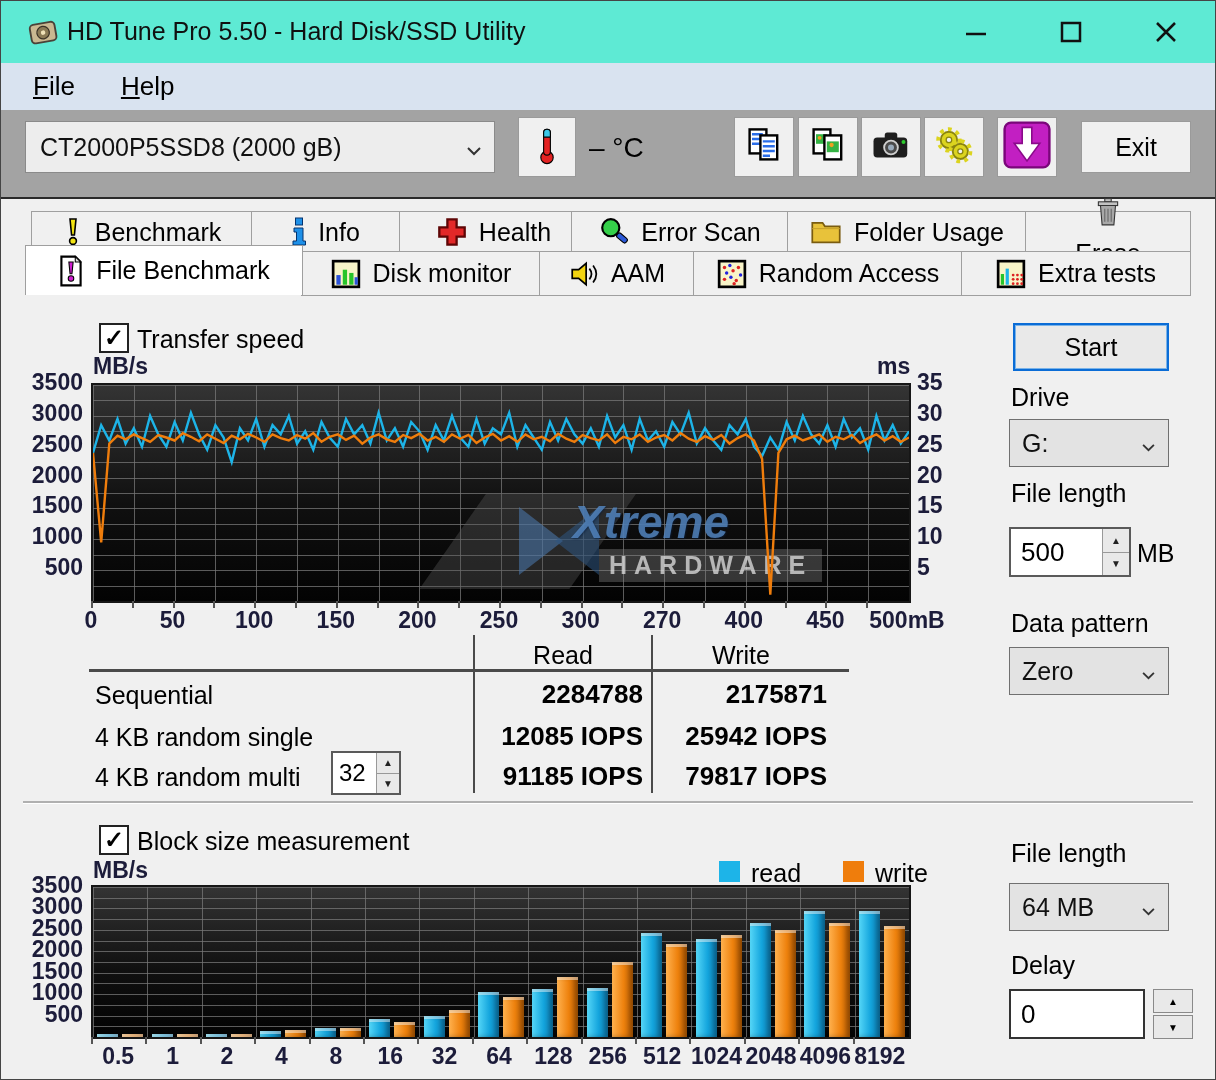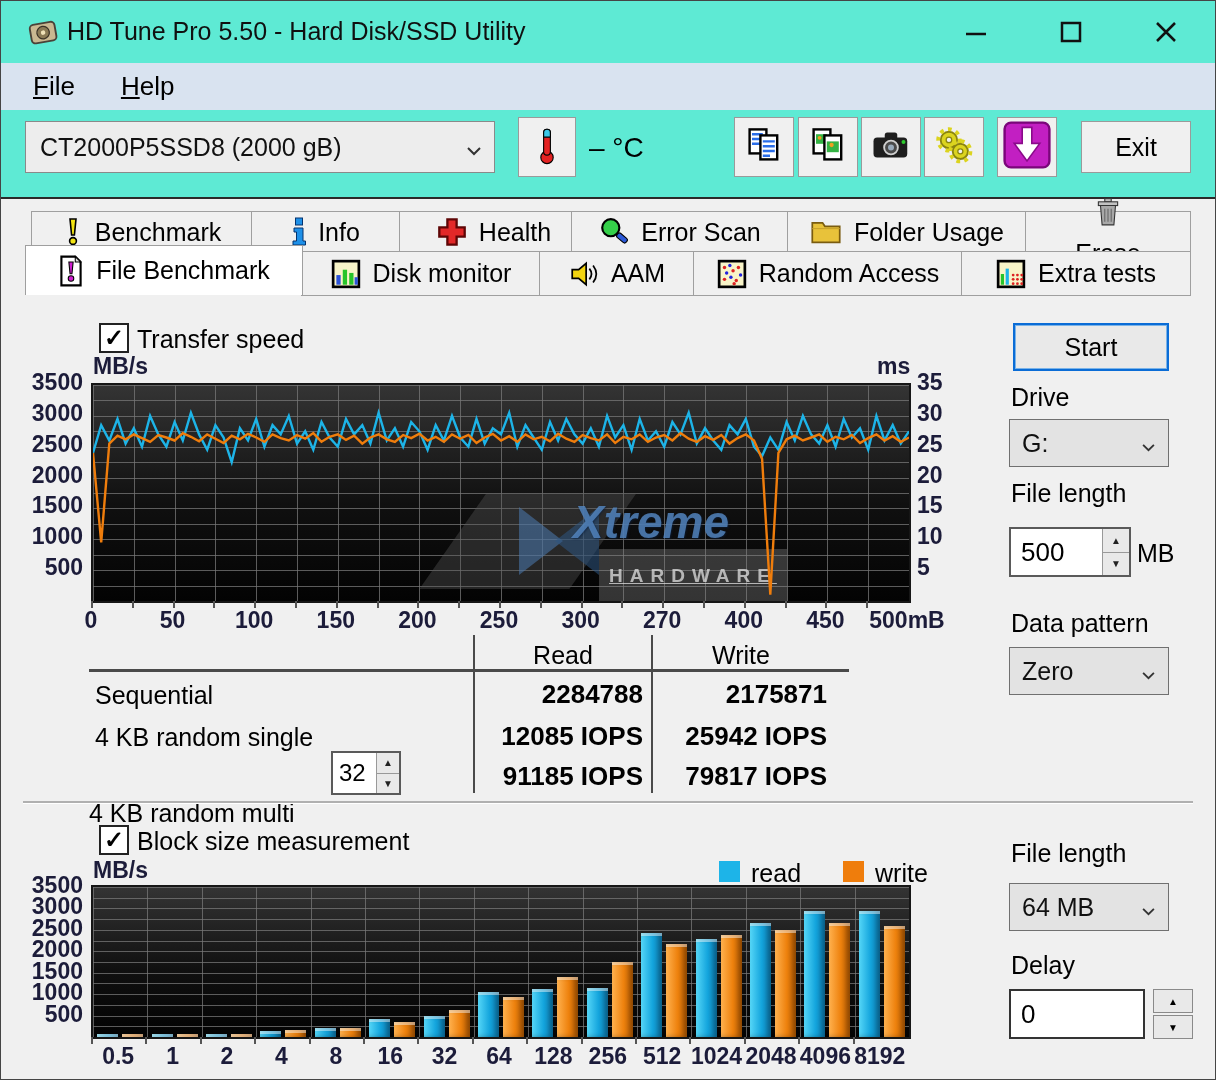--- a/index.html
+++ b/index.html
@@ -8,21 +8,21 @@
   .abs{position:absolute;}
   
   #titlebar{left:0;top:0;width:100%;height:62px;background:#5eead4;}
   #title-text{left:66px;top:16px;font-size:25px;color:#101010;}
   .winbtn{width:64px;height:44px;top:9px;display:flex;align-items:center;justify-content:center;cursor:default;}
   
   #menubar{left:0;top:62px;width:100%;height:47px;background:#d9e3f0;display:flex;align-items:center;}
   .menu-item{font-size:26px;color:#000;margin-left:18px;padding:0 14px;}
   .menu-item::first-letter{text-decoration:underline;}
   
-  #toolbar{left:0;top:109px;width:100%;height:88px;background:#5eead4;}
+  #toolbar{left:0;top:109px;width:100%;height:88px;background:#a3a3a3;}
   #toolbar-sep{left:0;top:196px;width:100%;height:2px;background:#2a2a2a;}
   .combo{background:#ededed;border:1px solid #8a8a8a;display:flex;align-items:center;font-size:25px;color:#111;}
   .combo .chev{margin-left:auto;margin-right:12px;}
   .toolbtn{background:#f0f0f0;border:1px solid #9a9a9a;display:flex;align-items:center;justify-content:center;}
   
   .tab{border:1px solid #9f9f9f;background:#f0f0f0;display:flex;align-items:center;justify-content:center;gap:12px;font-size:25px;color:#000;}
   .tab .ticon{display:flex;align-items:center;}
   .tab.sel{background:#ffffff;border-bottom:none;z-index:5;}
   
   .lbl{font-size:25px;color:#000;}
@@ -41,21 +41,21 @@
   .spincol{width:26px;align-self:stretch;display:flex;flex-direction:column;border-left:1px solid #999;}
   .spincol div{flex:1;background:#e9e9e9;display:flex;align-items:center;justify-content:center;font-size:10px;color:#222;border-bottom:1px solid #999;}
   .spincol div:last-child{border-bottom:none;}
   .vline{background:#4a4a4a;}
   .legend-sw{width:21px;height:21px;}
   #watermark{pointer-events:none;}
   #wm-x1{width:0;height:0;border-top:34px solid transparent;border-bottom:34px solid transparent;border-left:44px solid rgba(74,122,176,.55);}
   #wm-x2{width:0;height:0;border-top:34px solid transparent;border-bottom:34px solid transparent;border-right:44px solid rgba(46,86,130,.55);}
   #wm-swoosh{background:rgba(90,90,90,.38);transform:skewX(-35deg);}
   #wm-text1{font-size:46px;font-weight:bold;font-style:italic;color:rgba(86,138,196,.8);text-shadow:1px 1px 2px rgba(10,30,60,.6);}
-  #wm-text2{font-size:19px;font-weight:bold;letter-spacing:7px;color:rgba(225,225,225,.75);background:rgba(128,128,128,.4);padding:16px 10px;text-decoration:underline;}
+  #wm-text2{font-size:25px;font-weight:bold;letter-spacing:7px;color:rgba(225,225,225,.75);background:rgba(128,128,128,.4);padding:2px 10px;}
 </style>
 </head>
 <body>
 
 <div id="win">
 
   <div class="abs" id="titlebar">
     <span class="abs" style="left:26px;top:16px;">
       <svg width="32" height="30" viewBox="0 0 24 24">
           <g transform="rotate(-10 12 12)">
@@ -356,21 +356,21 @@
   <div class="abs vline" style="left:88px;top:668px;width:760px;height:3px;"></div>
 
   <span class="abs lbl" style="left:94px;top:680px;">Sequential</span>
   <div class="abs val" style="left:482px;top:678px;width:160px;text-align:right;">2284788</div>
   <div class="abs val" style="left:662px;top:678px;width:164px;text-align:right;">2175871</div>
 
   <span class="abs lbl" style="left:94px;top:722px;">4 KB random single</span>
   <div class="abs val" style="left:482px;top:720px;width:160px;text-align:right;">12085 IOPS</div>
   <div class="abs val" style="left:662px;top:720px;width:164px;text-align:right;">25942 IOPS</div>
 
-  <span class="abs lbl" style="left:88px;top:762px;margin-top:36px;">4 KB random multi</span>
+  <span class="abs lbl" style="left:94px;top:762px;">4 KB random multi</span>
   <div class="abs spin" style="left:330px;top:750px;width:66px;height:40px;">
     <span class="num" style="font-size:24px;padding-left:6px;">32</span>
     <span class="spincol" style="width:22px;">
         <div>▲</div>
         <div>▼</div>
       </span>
   </div>
   <div class="abs val" style="left:482px;top:760px;width:160px;text-align:right;">91185 IOPS</div>
   <div class="abs val" style="left:662px;top:760px;width:164px;text-align:right;">79817 IOPS</div>
 

